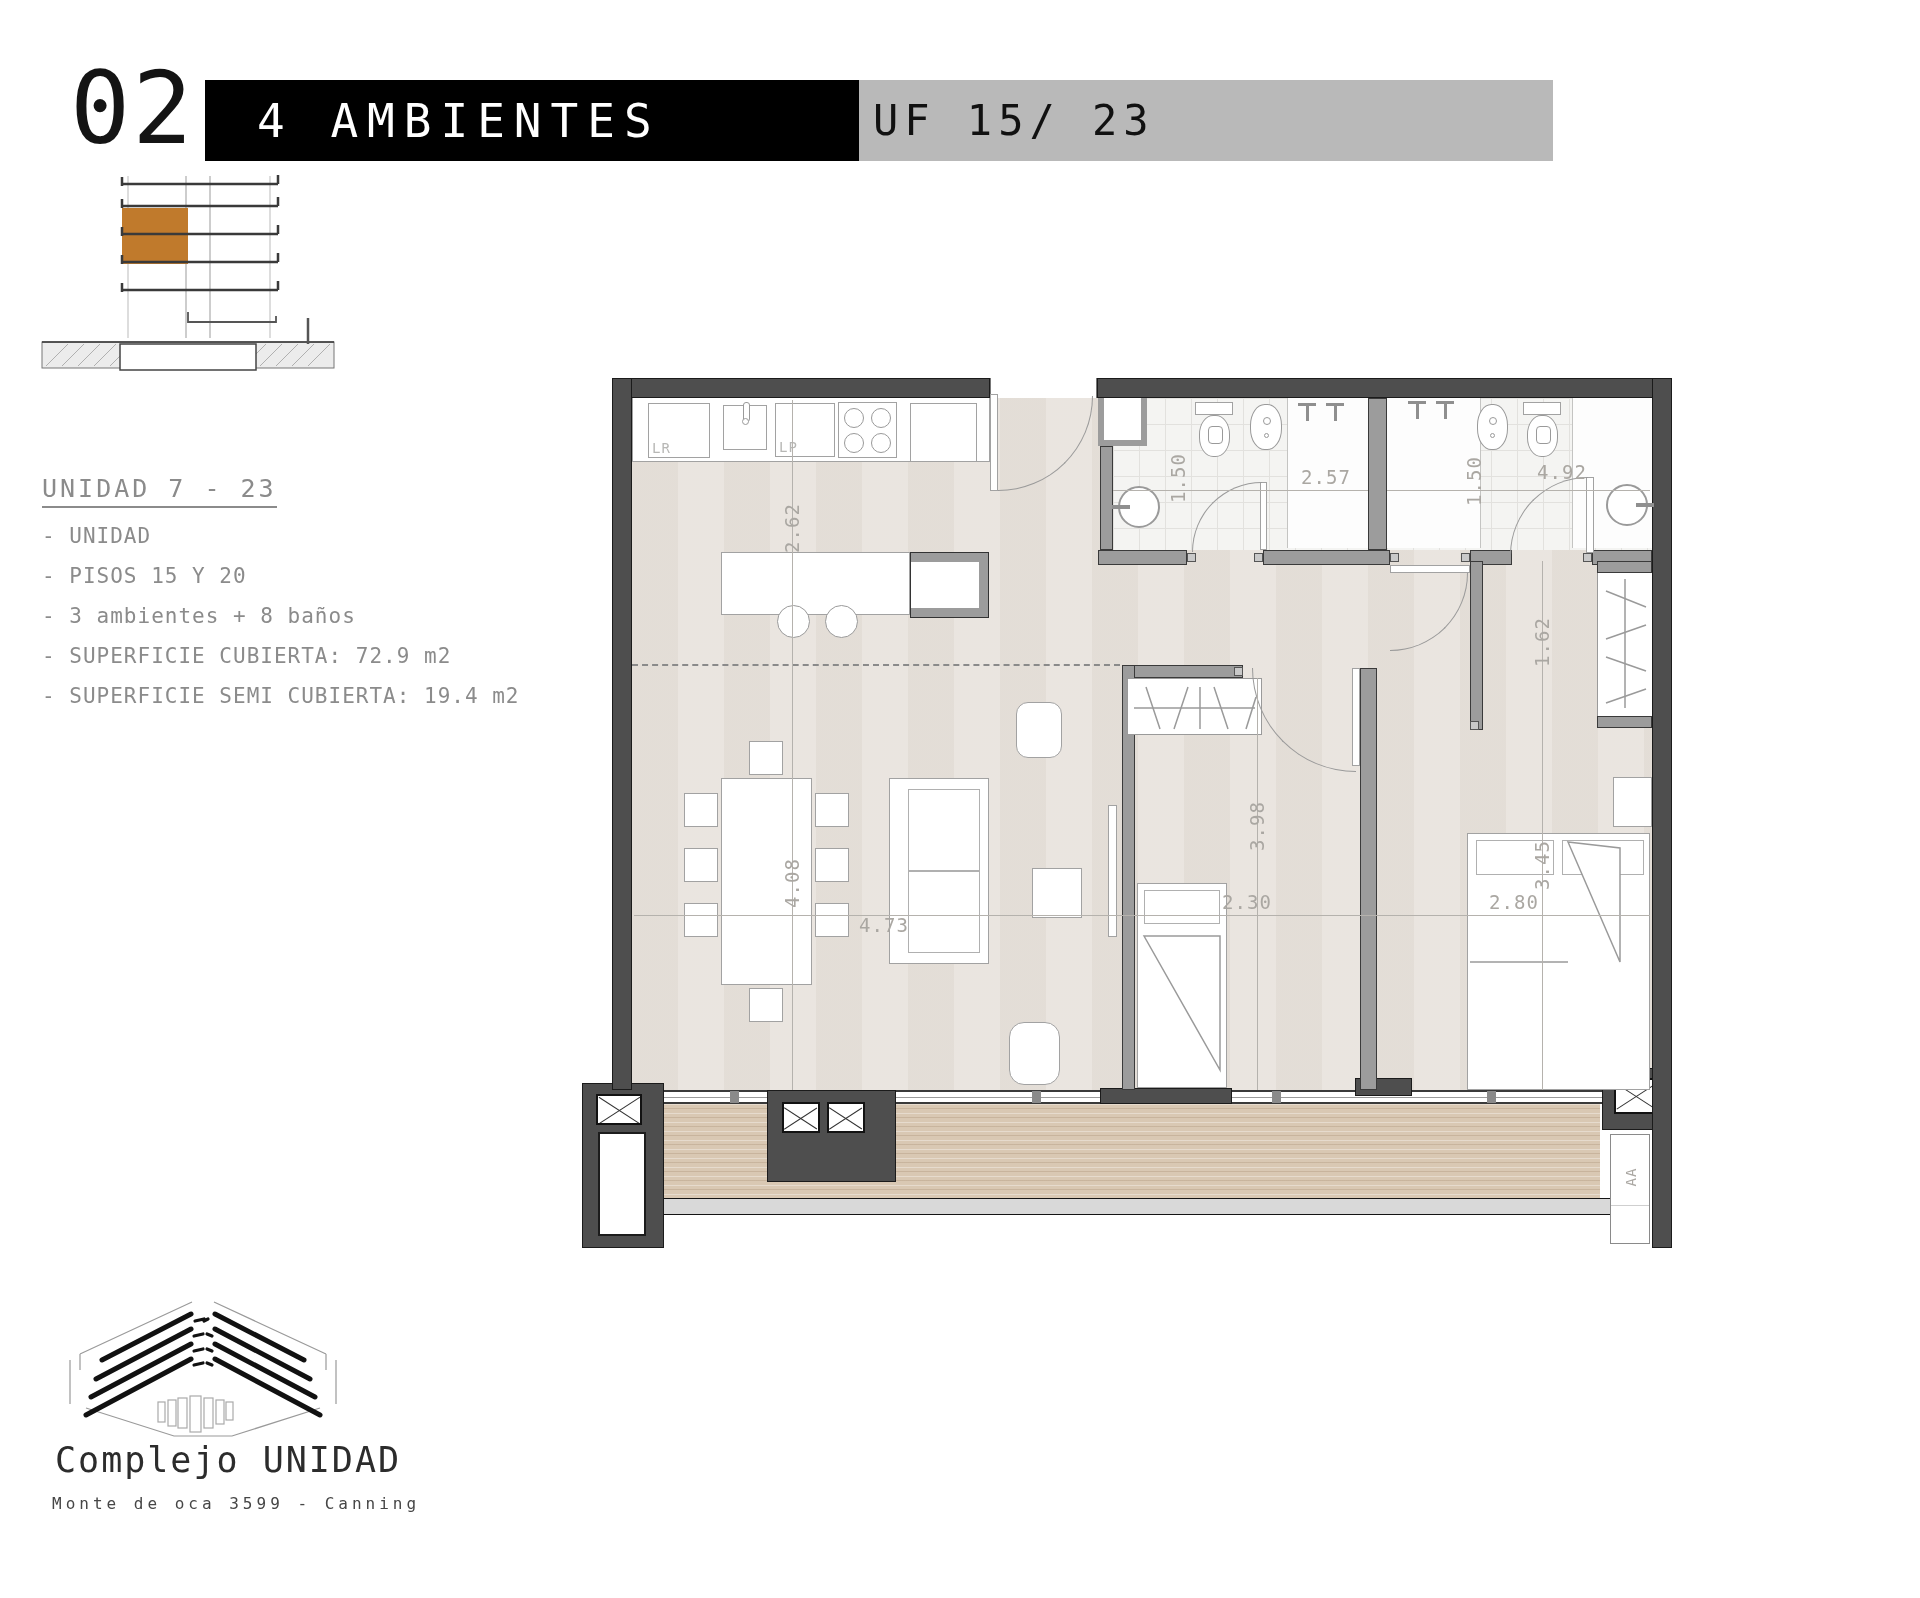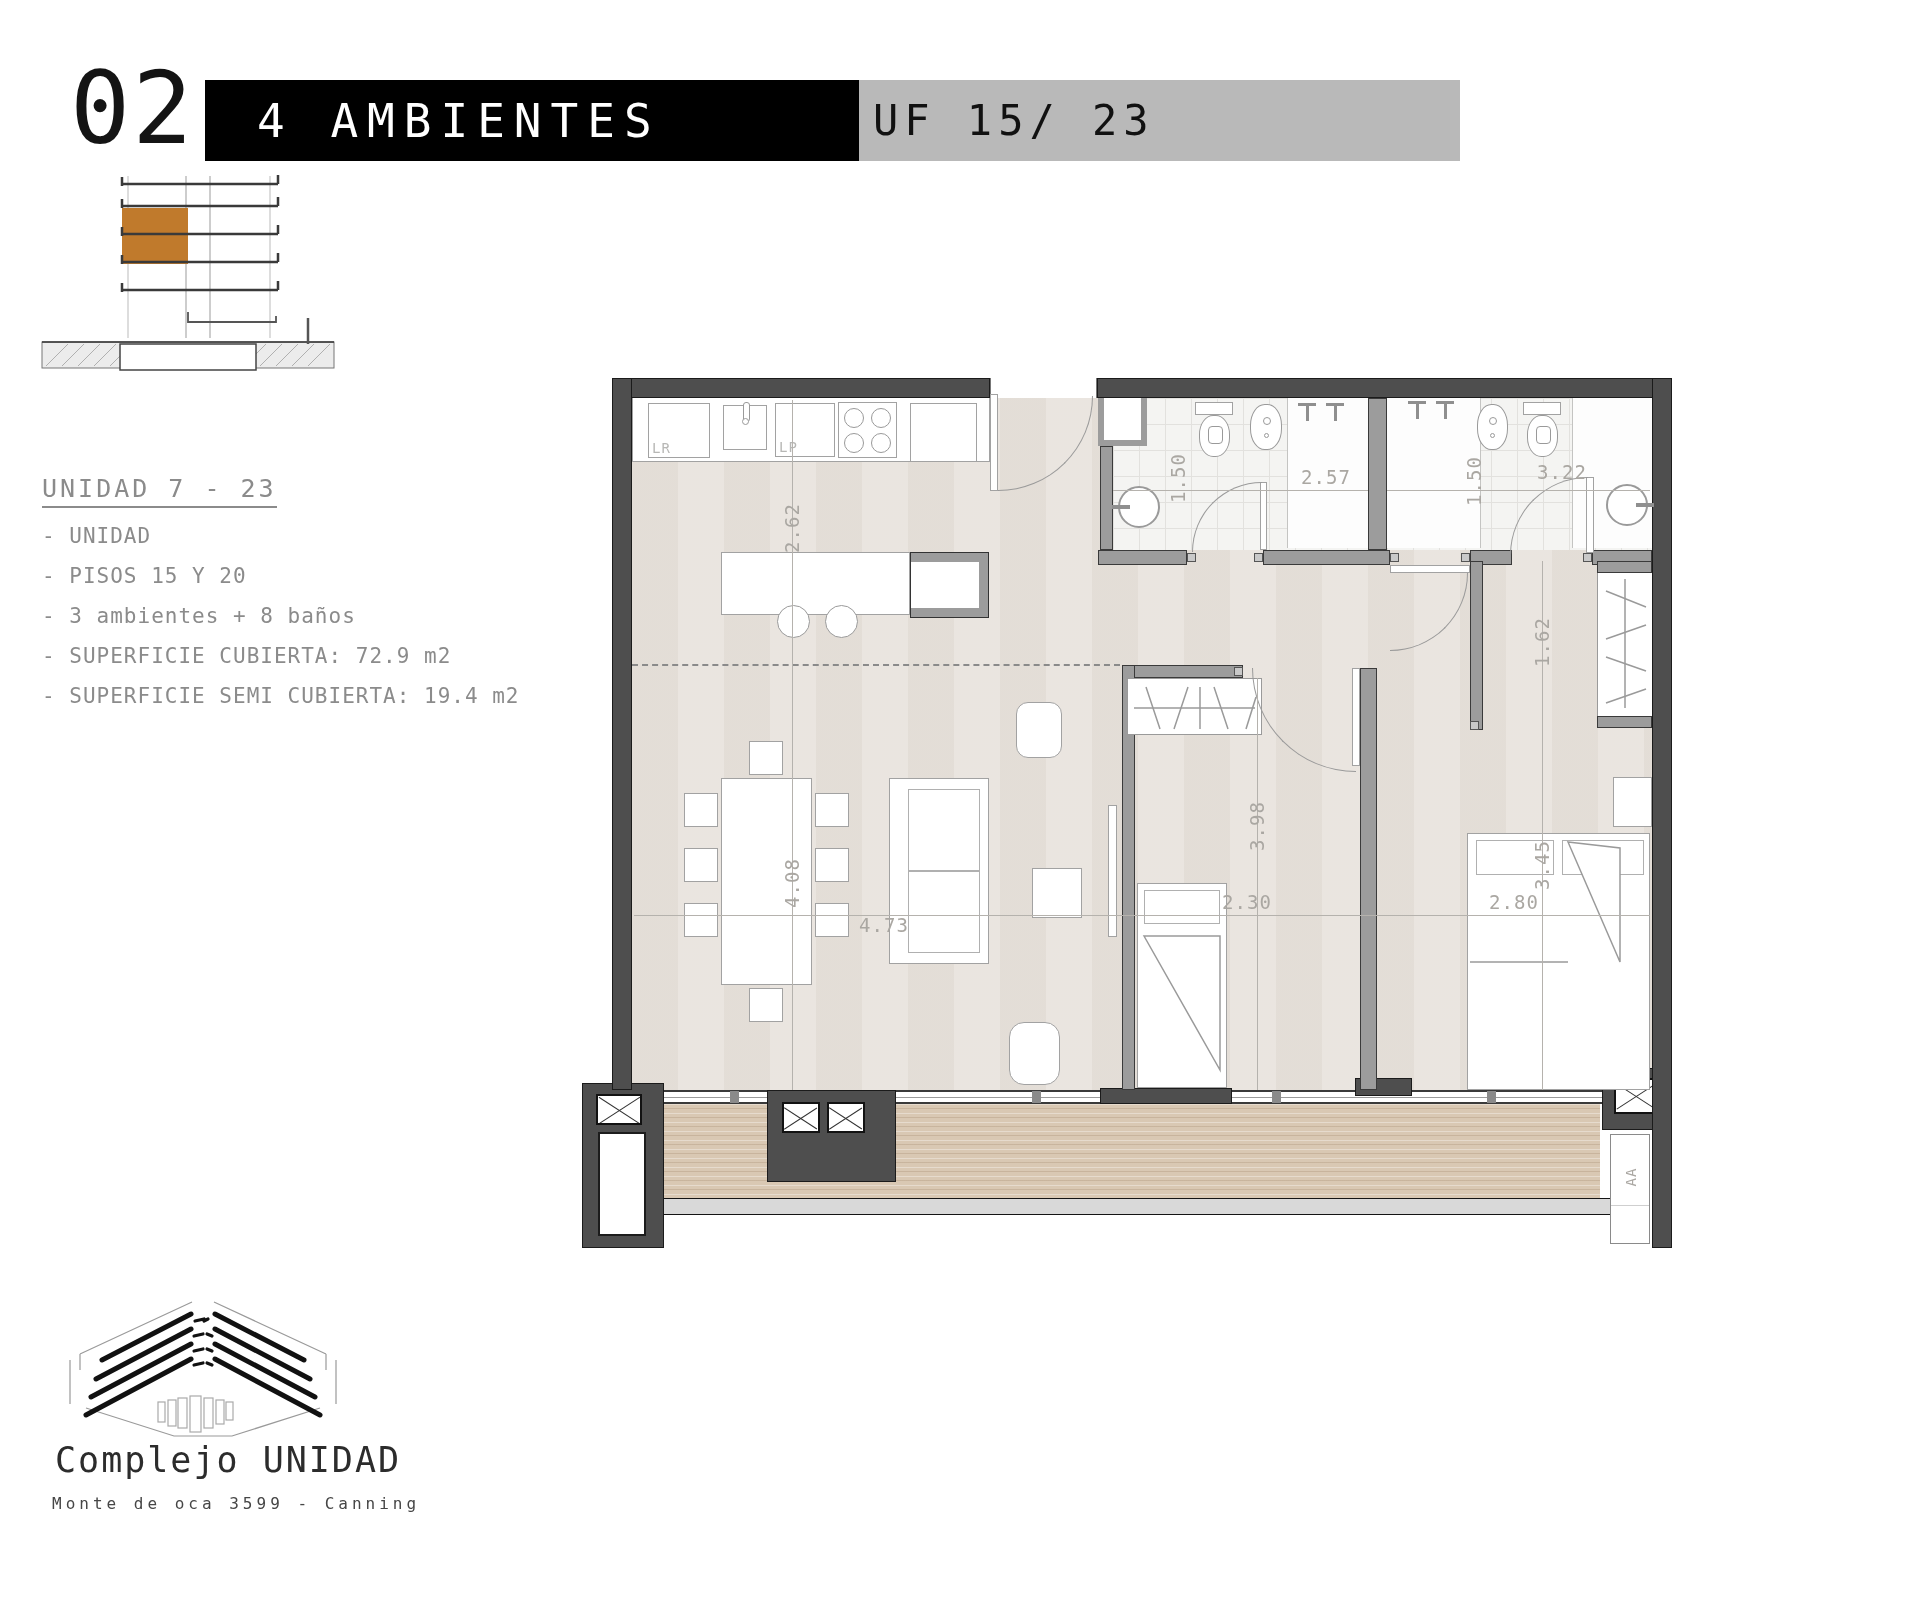--- a/index.html
+++ b/index.html
@@ -5,21 +5,21 @@
   html,body{margin:0;padding:0;background:#ffffff;}
   body{width:1920px;height:1598px;position:relative;overflow:hidden;
        font-family:"DejaVu Sans Mono","Liberation Mono",monospace;}
   .abs{position:absolute;}
   
   .sheet-number{position:absolute;left:70px;top:50px;font-size:100px;color:#141414;
                 letter-spacing:2px;font-weight:normal;}
   .bar-black{position:absolute;left:205px;top:80px;width:654px;height:81px;background:#000;
              display:flex;align-items:center;}
   .bar-black span{color:#fff;font-size:46px;letter-spacing:9px;padding-left:52px;white-space:nowrap;}
-  .bar-gray{position:absolute;left:859px;top:80px;width:601px;height:81px;background:#b9b9b9;
+  .bar-gray{position:absolute;left:859px;top:80px;width:694px;height:81px;background:#b9b9b9;
             display:flex;align-items:center;}
   .bar-gray span{color:#111;font-size:42px;letter-spacing:6px;padding-left:14px;white-space:nowrap;}
   
   .info{position:absolute;left:42px;top:474px;color:#8b8b8b;}
   .info-title{font-size:25px;letter-spacing:3px;border-bottom:2px solid #8b8b8b;
               display:inline-block;padding-bottom:3px;white-space:nowrap;}
   .info-line{font-size:21px;letter-spacing:1px;margin-top:16px;white-space:nowrap;}
   
   .plan{position:absolute;left:612px;top:378px;width:1060px;height:880px;}
   .wall{position:absolute;background:#4e4e4e;outline:1px solid #1b1b1b;outline-offset:-1px;}
@@ -317,21 +317,21 @@
   <div class="thin" style="left:930px;top:183px;width:1px;height:529px;"></div>
   <div class="thin" style="left:501px;top:112px;width:255px;height:1px;"></div>
   <div class="thin" style="left:775px;top:112px;width:263px;height:1px;"></div>
 
   <div class="dim vdim" style="left:180px;top:150px;">2.62</div>
   <div class="dim vdim" style="left:180px;top:505px;">4.08</div>
   <div class="dim" style="left:272px;top:547px;">4.73</div>
   <div class="dim vdim" style="left:566px;top:100px;">1.50</div>
   <div class="dim" style="left:714px;top:99px;">2.57</div>
   <div class="dim vdim" style="left:862px;top:103px;">1.50</div>
-  <div class="dim" style="left:950px;top:94px;">3.22</div>
+  <div class="dim" style="left:950px;top:94px;">4.92</div>
   <div class="dim vdim" style="left:930px;top:264px;">1.62</div>
   <div class="dim vdim" style="left:645px;top:448px;">3.98</div>
   <div class="dim" style="left:635px;top:524px;">2.30</div>
   <div class="dim vdim" style="left:930px;top:487px;">3.45</div>
   <div class="dim" style="left:902px;top:524px;">2.80</div>
 </div>
 
 <div class="abs" style="left:42px;top:1290px;width:310px;height:150px;">
   <svg width="310" height="150">
 

